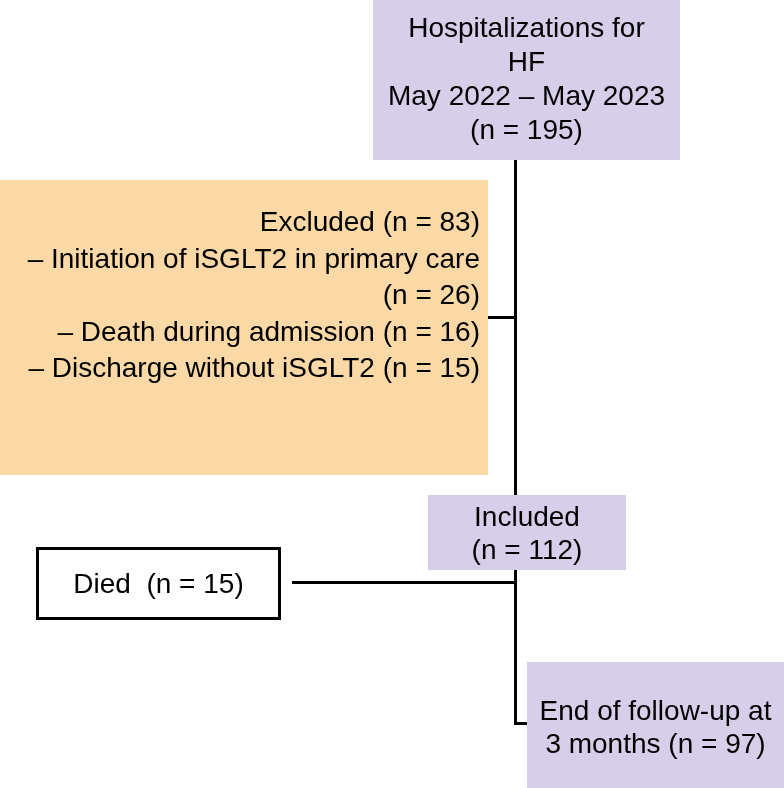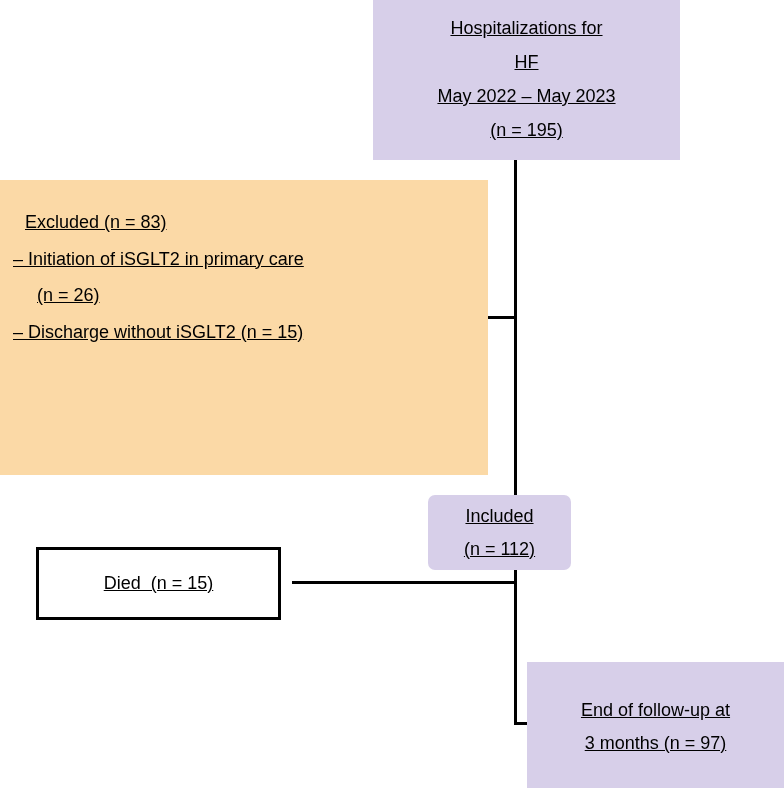--- a/index.html
+++ b/index.html
@@ -11,40 +11,40 @@
     background: var(--white, #ffffff);
     font-family: "Liberation Sans", sans-serif;
     color: var(--text, #000000);
   }
   .line { position: absolute; background: var(--text, #000000); }
   #conn-main-vertical   { left: 514px; top: 158px; width: 3px;  height: 567px; }
   #conn-excluded        { left: 487px; top: 316px; width: 29px; height: 3px; }
   #conn-died            { left: 292px; top: 581px; width: 224px; height: 3px; }
   #conn-followup-elbow  { left: 514px; top: 722px; width: 16px; height: 3px; }
 
-  .box { position: absolute; box-sizing: border-box; font-size: 18px; text-decoration: underline; }
+  .box { position: absolute; box-sizing: border-box; font-size: 28px; }
   .pre { white-space: pre-line; }
   .prewrap { white-space: pre-wrap; }
 
   #node-hospitalizations {
     left: 373px; top: 0; width: 307px; height: 160px;
     background: var(--purple, #d7cfe9);
     text-align: center; line-height: 34px; padding-top: 11px;
   }
   #node-excluded {
     left: 0; top: 180px; width: 488px; height: 295px;
     background: var(--orange, #fbd9a6);
-    line-height: 36.5px; padding: 24px 8px 0 13px;
+    line-height: 36.5px; padding: 24px 8px 0 13px; text-align: right;
   }
   .excl-title { margin-left: 12px; }
   .excl-item { padding-left: 24px; text-indent: -24px; white-space: pre-line; }
   #node-included {
-    left: 428px; top: 495px; width: 143px; height: 75px;
+    left: 428px; top: 495px; width: 198px; height: 75px;
     background: var(--purple, #d7cfe9);
-    text-align: center; line-height: 33px; padding-top: 5px; border-radius: 7px;
+    text-align: center; line-height: 33px; padding-top: 5px;
   }
   #node-died {
     left: 36px; top: 547px; width: 245px; height: 73px;
     background: var(--white, #ffffff);
     border: 3px solid var(--text, #000000);
     display: flex; align-items: center; justify-content: center;
   }
   #node-followup {
     left: 527px; top: 662px; width: 257px; height: 126px;
     background: var(--purple, #d7cfe9);
@@ -63,20 +63,21 @@
 
   <div class="box pre" id="node-hospitalizations">Hospitalizations for
 HF
 May 2022 – May 2023
 (n = 195)</div>
 
   <div class="box" id="node-excluded">
     <div class="excl-title">Excluded (n = 83)</div>
     <div class="excl-item">– Initiation of iSGLT2 in primary care
 (n = 26)</div>
+    <div class="excl-item">– Death during admission (n = 16)</div>
     <div class="excl-item">– Discharge without iSGLT2 (n = 15)</div>
   </div>
 
   <div class="box pre" id="node-included">Included
 (n = 112)</div>
 
   <div class="box" id="node-died">
     <span class="prewrap">Died  (n = 15)</span>
   </div>
 

